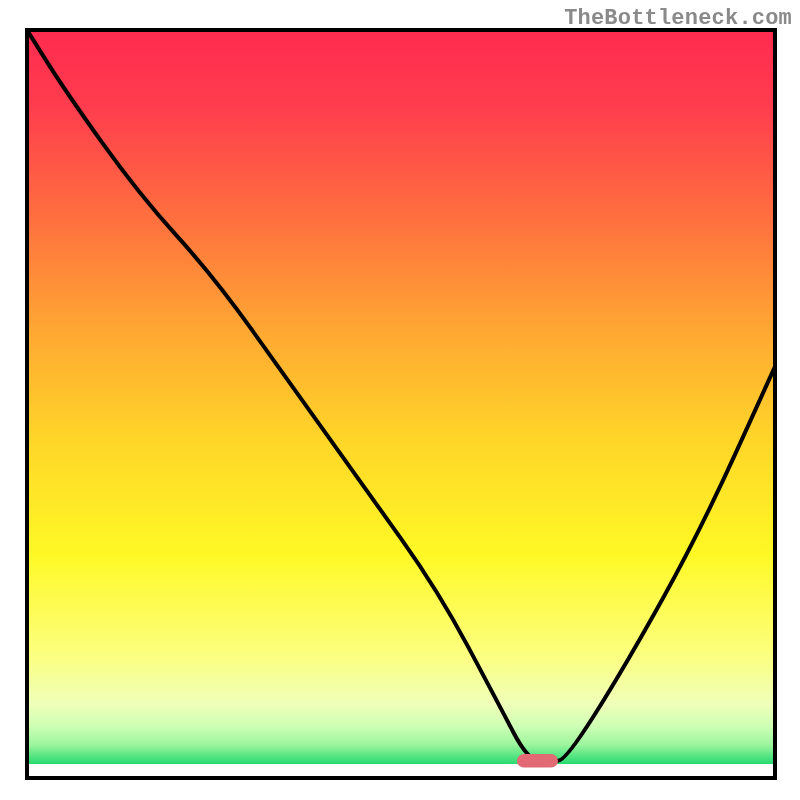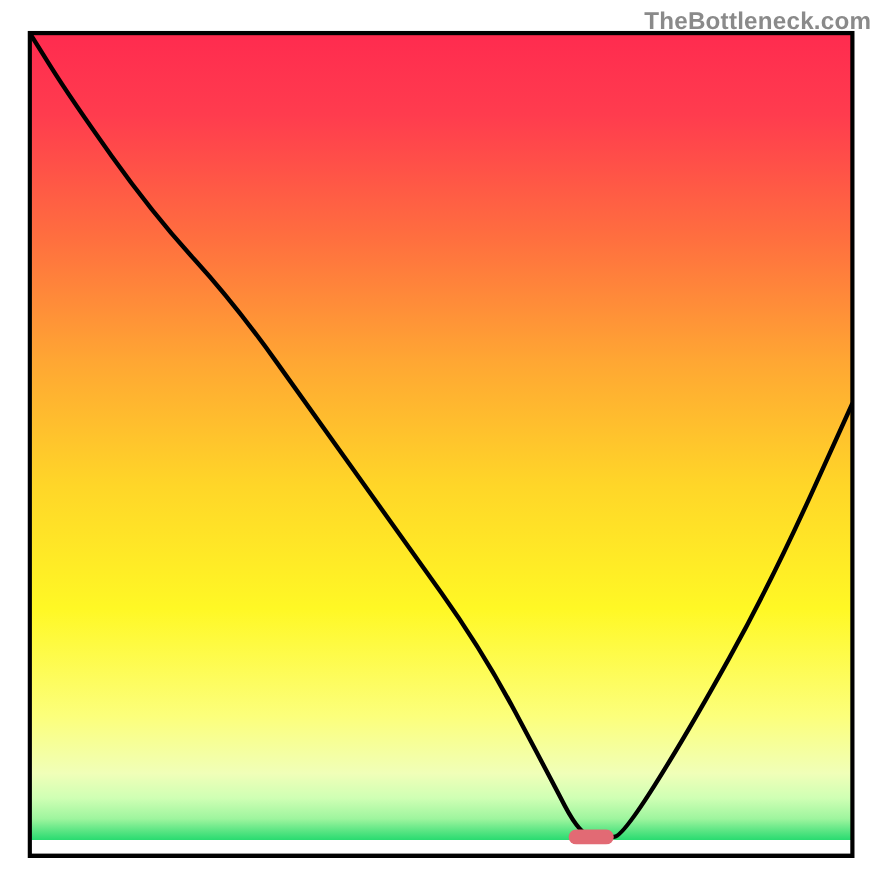--- a/index.html
+++ b/index.html
@@ -12,21 +12,21 @@
   }
   .container {
     position: relative;
     width: 800px;
     height: 800px;
   }
   .watermark {
     position: absolute;
     top: 6px;
     right: 8px;
-    font-family: Liberation Sans, sans-serif;
+    font-family: Liberation Mono, monospace;
     font-size: 22px;
     font-weight: 600;
     color: #8a8a8a;
     letter-spacing: 0.2px;
     z-index: 5;
   }
   .chart-area {
     position: absolute;
     left: 25px;
     top: 28px;

